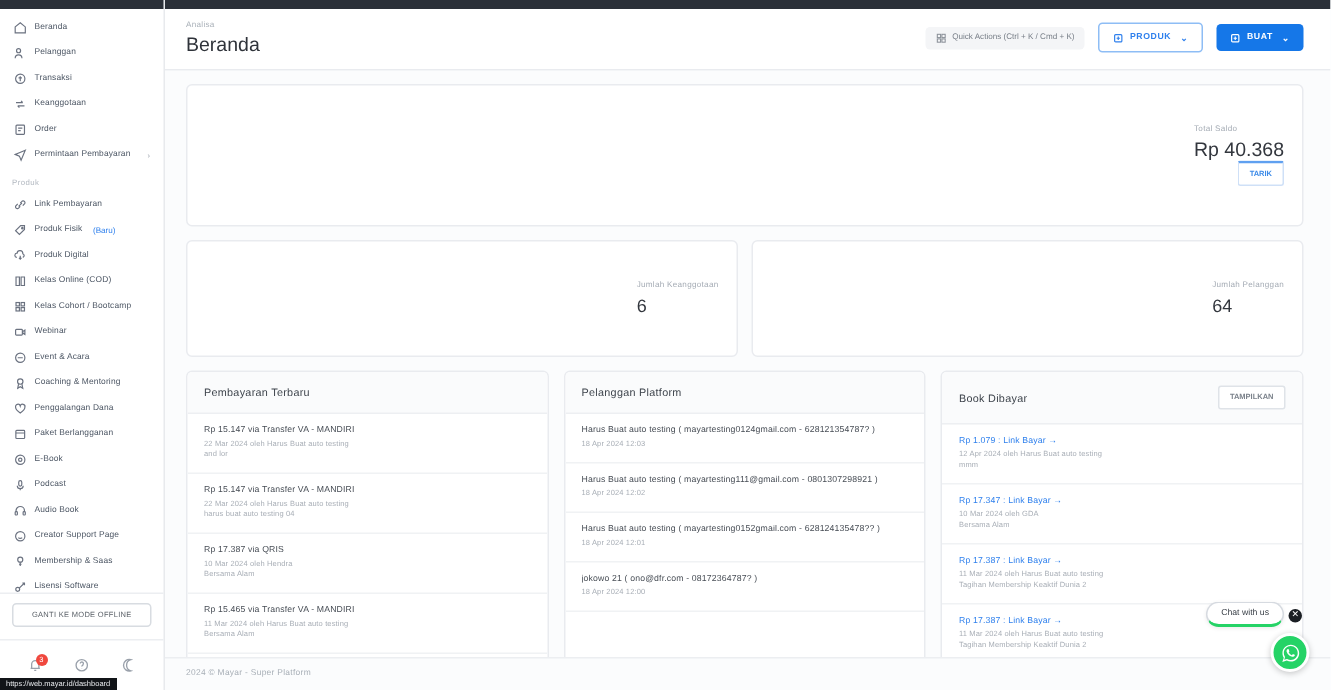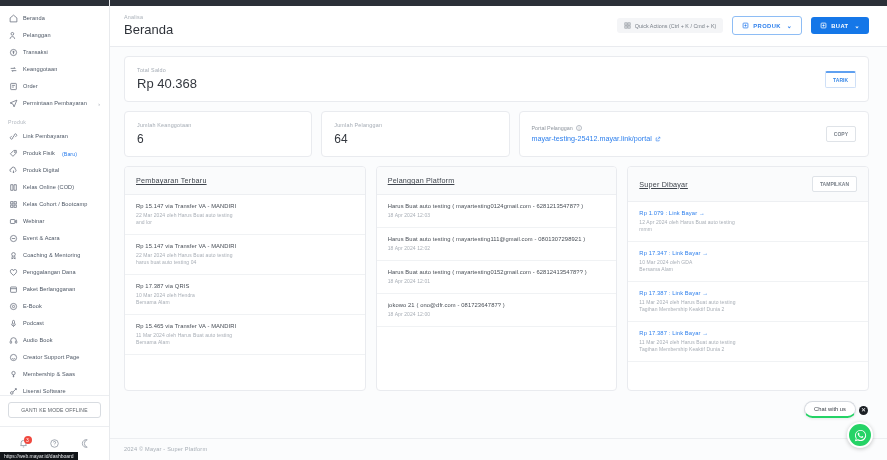--- a/index.html
+++ b/index.html
@@ -102,21 +102,21 @@
   .btn-solid { background: #1577e8; color: #fff; }
   .btn svg { width: 7px; height: 7px; }
   .btn .cv { font-size: 6px; margin-left: 2px; }
 
   .content { flex: 1; padding: 9px 18px 0 14px; overflow: hidden; }
 
   .row { display: flex; gap: 9px; margin-bottom: 9px; }
   .card {
     background: #fff; border: 1px solid #e9ebef; border-radius: 4px;
   }
-  .kpi { padding: 10px 12px; display: flex; align-items: center; justify-content: space-between; }
+  .kpi { padding: 26px 12px; display: flex; align-items: flex-end; justify-content: space-between; flex-direction: column; }
   .kpi-lab { font-size: 5.4px; color: #a4abb4; letter-spacing: .2px; margin-bottom: 4px; }
   .kpi-val { font-size: 13px; color: #33373e; line-height: 14px; }
   .kpi-val.sm { font-size: 12px; }
   .mini-btn {
     border: 1px solid #cfe0f7; border-top: 2px solid #5fa0f0;
     border-radius: 2px; background: #fff;
     font-size: 5px; color: #3b8ae8; font-weight: 700;
     padding: 4px 7px; cursor: pointer;
   }
   .mini-btn.plain { border: 1px solid #dfe3e8; border-top: 1px solid #dfe3e8; color: #7b828b; }
@@ -136,21 +136,21 @@
   .panel {
     flex: 1; background: #fff; border: 1px solid #e9ebef; border-radius: 4px;
     display: flex; flex-direction: column; min-width: 0; overflow: hidden;
     height: 225px;
   }
   .panel-head {
     padding: 9px 11px; border-bottom: 1px solid #edeff2;
     background: #fafbfc;
     display: flex; align-items: center; justify-content: space-between;
   }
-  .panel-title { font-size: 7.2px; color: #3e444c; letter-spacing: .2px; text-decoration: underline; }
+  .panel-title { font-size: 7.2px; color: #3e444c; letter-spacing: .2px; }
   .panel-list { flex: 1; overflow: hidden; }
   .li {
     padding: 8px 11px 8px 11px; border-bottom: 1px solid #f0f2f4;
   }
   .li-top { font-size: 5.8px; color: #474d55; margin-bottom: 3px; letter-spacing: .1px; white-space: nowrap; overflow: hidden; }
   .li-top.lnk { color: #2f80ed; }
   .li-sub { font-size: 5px; color: #a8aeb6; line-height: 7px; letter-spacing: .1px; }
 
   
   .footer {
@@ -476,35 +476,20 @@
             <div class="kpi-lab">Jumlah Keanggotaan</div>
             <div class="kpi-val sm">6</div>
           </div>
         </div>
         <div class="card kpi" style="flex:.5">
           <div>
             <div class="kpi-lab">Jumlah Pelanggan</div>
             <div class="kpi-val sm">64</div>
           </div>
         </div>
-        <div class="card kpi" style="flex:1">
-          <div style="min-width:0">
-            <div class="link-lab">
-              <span>Portal Pelanggan</span>
-              <span class="info-ico">i</span>
-            </div>
-            <div class="link-url">
-              <span>mayar-testing-25412.mayar.link/portal</span>
-              <svg viewBox="0 0 16 16" fill="none" stroke="currentColor" stroke-width="1.6">
-                  <path d="M9 3h4v4M13 3L7 9M11 10v3H3V5h3"></path>
-                </svg>
-            </div>
-          </div>
-          <div class="mini-btn plain">COPY</div>
-        </div>
       </div>
 
       <div class="panels">
 
         <section class="panel">
           <div class="panel-head">
             <span class="panel-title">Pembayaran Terbaru</span>
           </div>
           <div class="panel-list">
             <div class="li">
@@ -549,21 +534,21 @@
             </div>
             <div class="li">
               <div class="li-top">jokowo 21 ( ono@dfr.com - 08172364787? )</div>
               <div class="li-sub">18 Apr 2024 12:00</div>
             </div>
           </div>
         </section>
 
         <section class="panel">
           <div class="panel-head">
-            <span class="panel-title">Super Dibayar</span>
+            <span class="panel-title">Book Dibayar</span>
             <span class="mini-btn plain">TAMPILKAN</span>
           </div>
           <div class="panel-list">
             <div class="li">
               <div class="li-top lnk">Rp 1.079 : Link Bayar →</div>
               <div class="li-sub">12 Apr 2024 oleh Harus Buat auto testing</div>
               <div class="li-sub">mmm</div>
             </div>
             <div class="li">
               <div class="li-top lnk">Rp 17.347 : Link Bayar →</div>

